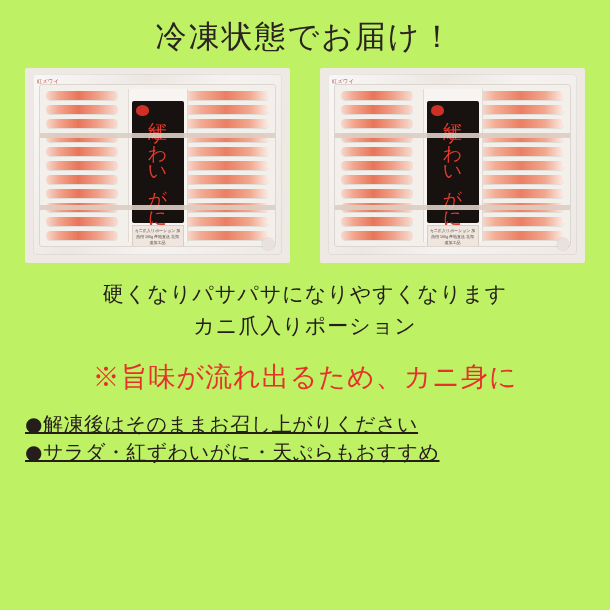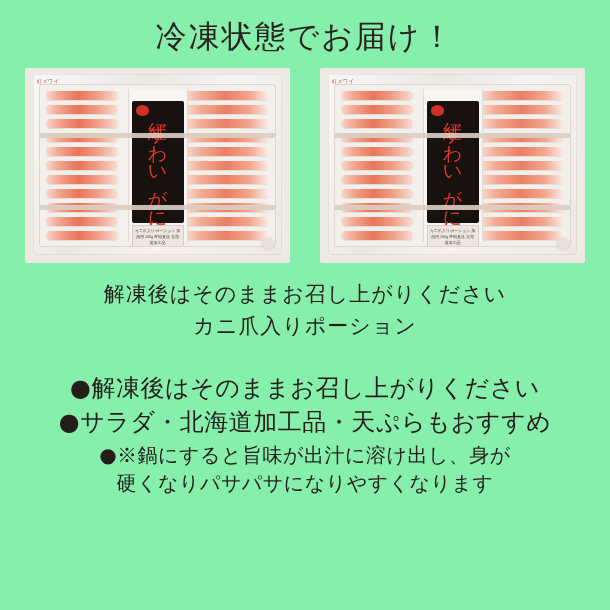--- a/index.html
+++ b/index.html
@@ -10,21 +10,21 @@
     width: 610px;
     height: 610px;
     background: #fbf4ef;
     font-family: "Liberation Serif", serif;
     overflow: hidden;
   }
   .page {
     position: relative;
     width: 610px;
     height: 610px;
-    background: #86efac;
+    background: #bef264;
     display: flex;
     flex-direction: column;
     align-items: center;
   }
   .headline {
     margin-top: 16px;
     font-size: 31px;
     letter-spacing: 2px;
     color: #2b2320;
     font-weight: 400;
@@ -193,25 +193,26 @@
     color: #e8302b;
     font-size: 27px;
     line-height: 1.45;
     letter-spacing: 1px;
     font-family: "DejaVu Serif", serif;
   }
   .bullets {
     margin-top: 14px;
     width: 560px;
     color: #241d1a;
-    font-size: 24px;
+    font-size: 20px;
     line-height: 1.42;
     letter-spacing: 0.5px;
-    text-align: center;
-    font-family: "DejaVu Serif", serif;
+    text-align: left;
+    font-family: "DejaVu Serif", serif;
+    text-decoration: underline;
   }
   .bullets .row { white-space: nowrap; }
   .note {
     margin-top: 2px;
     width: 560px;
     text-align: center;
     color: #241d1a;
     font-size: 20px;
     line-height: 1.42;
     letter-spacing: 0.5px;
@@ -309,30 +310,27 @@
         </div>
         <div class="band-strap s1"></div>
         <div class="band-strap s2"></div>
       </div>
       <div class="seal-dot"></div>
     </div>
 
   </div>
 
   <div class="body-text">
-    <div>解凍後はそのままお召し上がりください</div>
+    <div>硬くなりパサパサになりやすくなります</div>
     <div>カニ爪入りポーション</div>
   </div>
 
   <div class="warn">
+    <div>※旨味が流れ出るため、カニ身に</div>
   </div>
 
   <div class="bullets">
     <div class="row">●解凍後はそのままお召し上がりください</div>
-    <div class="row">●サラダ・北海道加工品・天ぷらもおすすめ</div>
+    <div class="row">●サラダ・紅ずわいがに・天ぷらもおすすめ</div>
   </div>
 
-  <div class="note">
-    <div>●※鍋にすると旨味が出汁に溶け出し、身が</div>
-    <div>硬くなりパサパサになりやすくなります</div>
-  </div>
 
 </div>
 
 </body></html>

